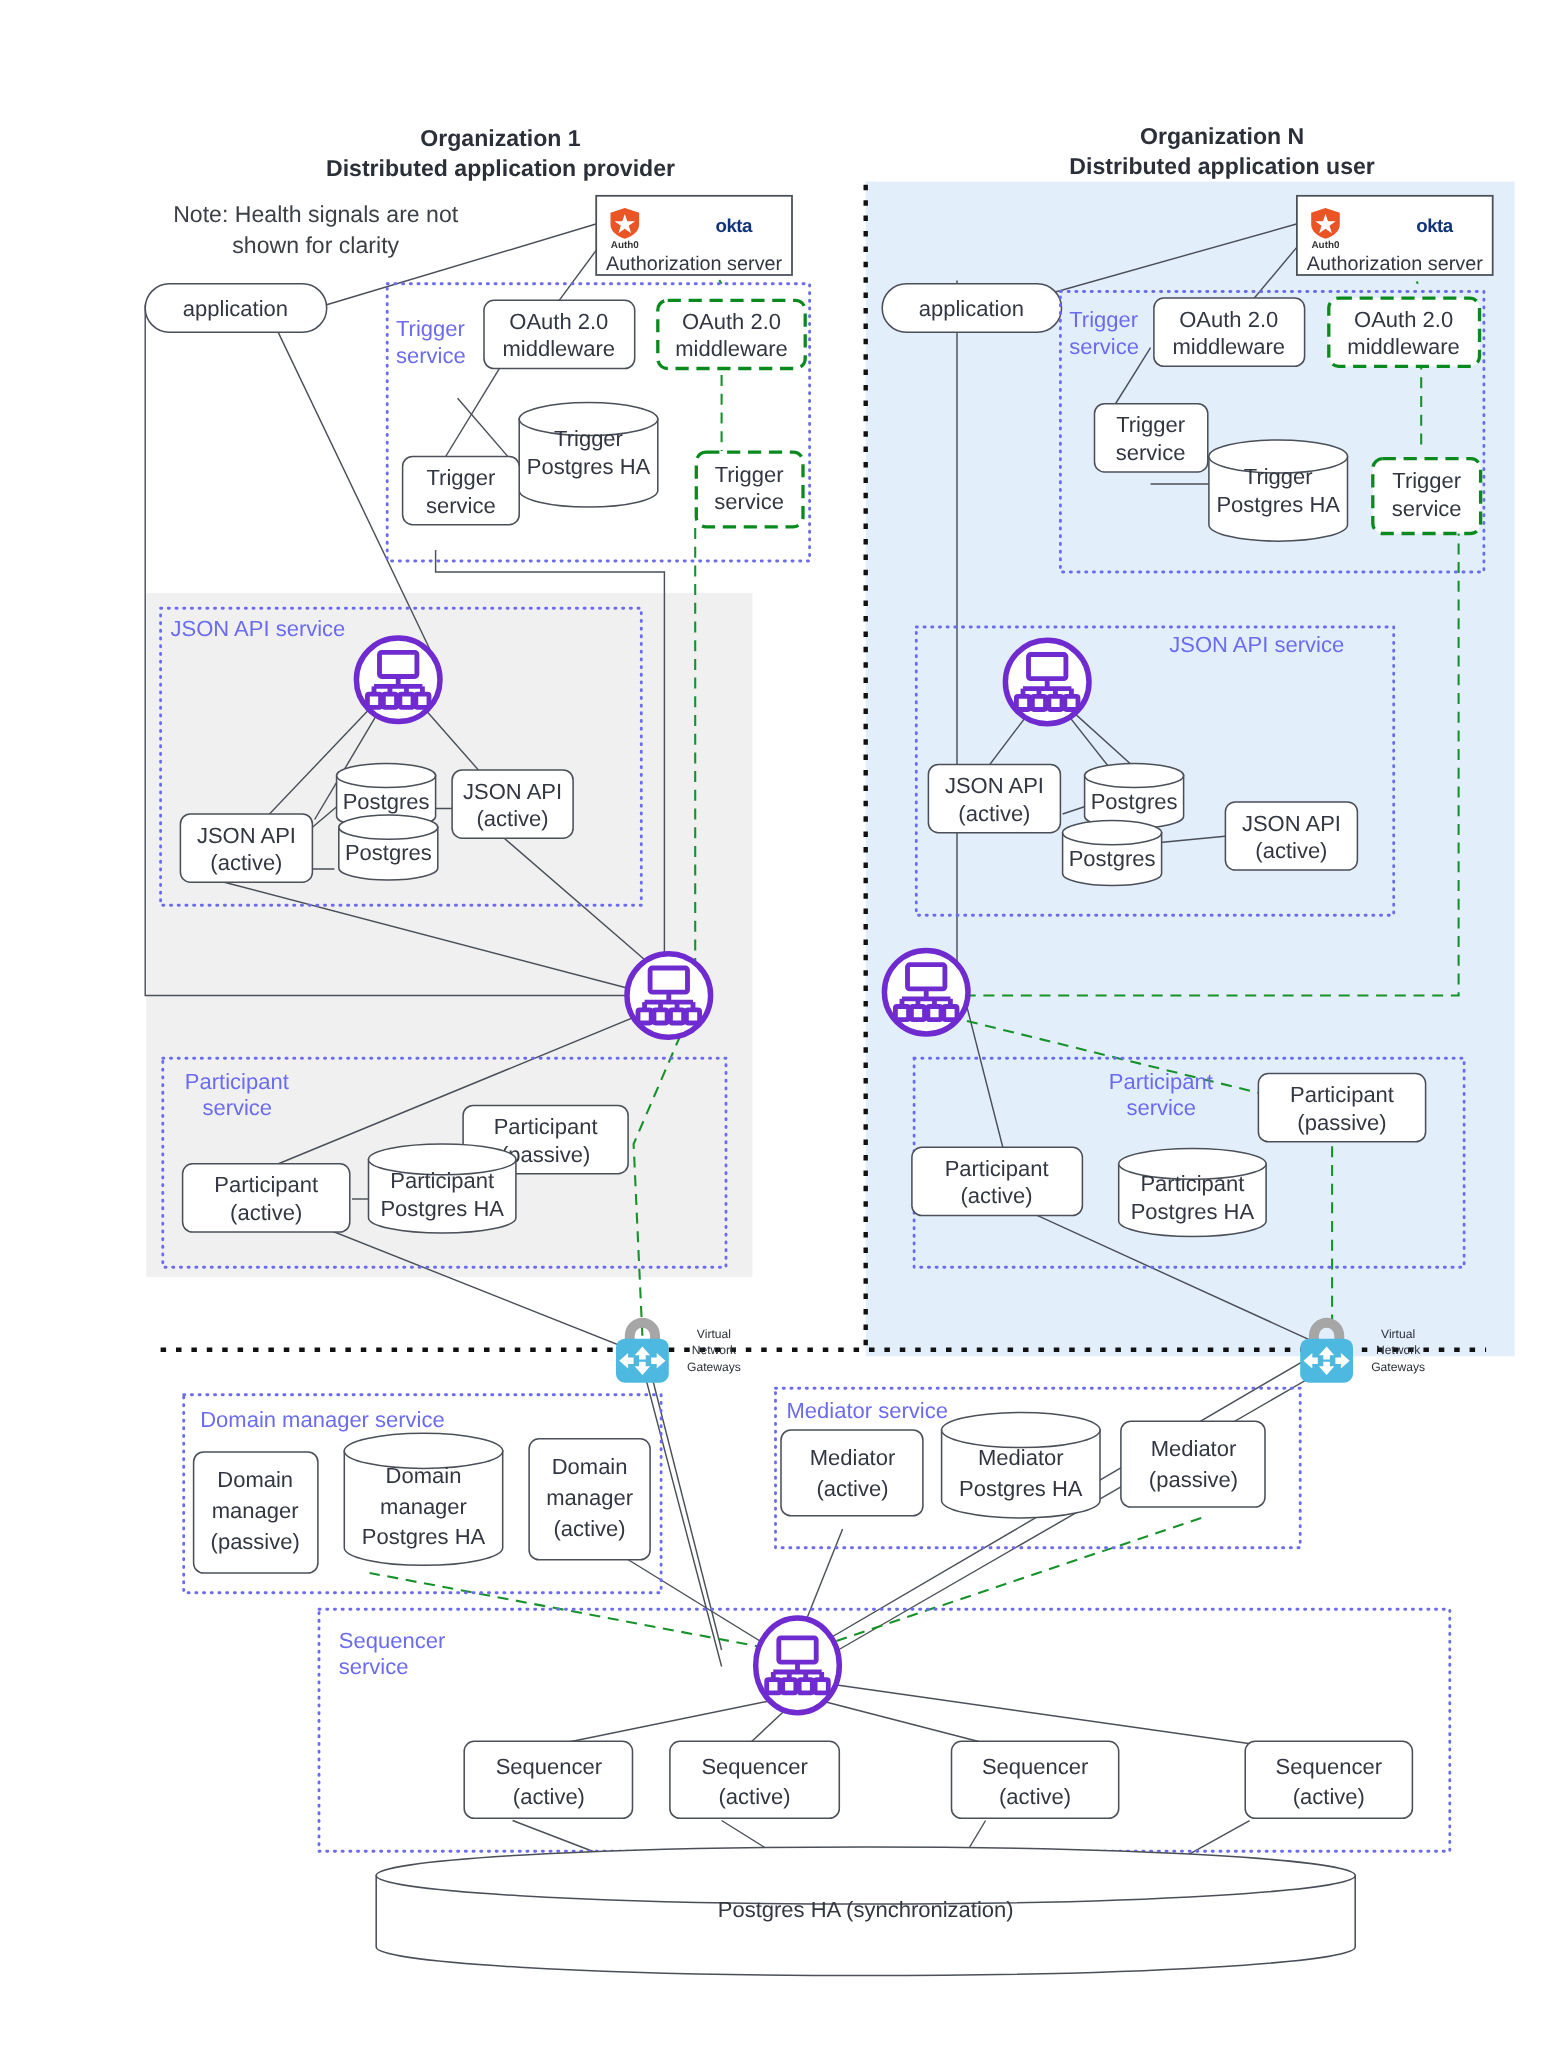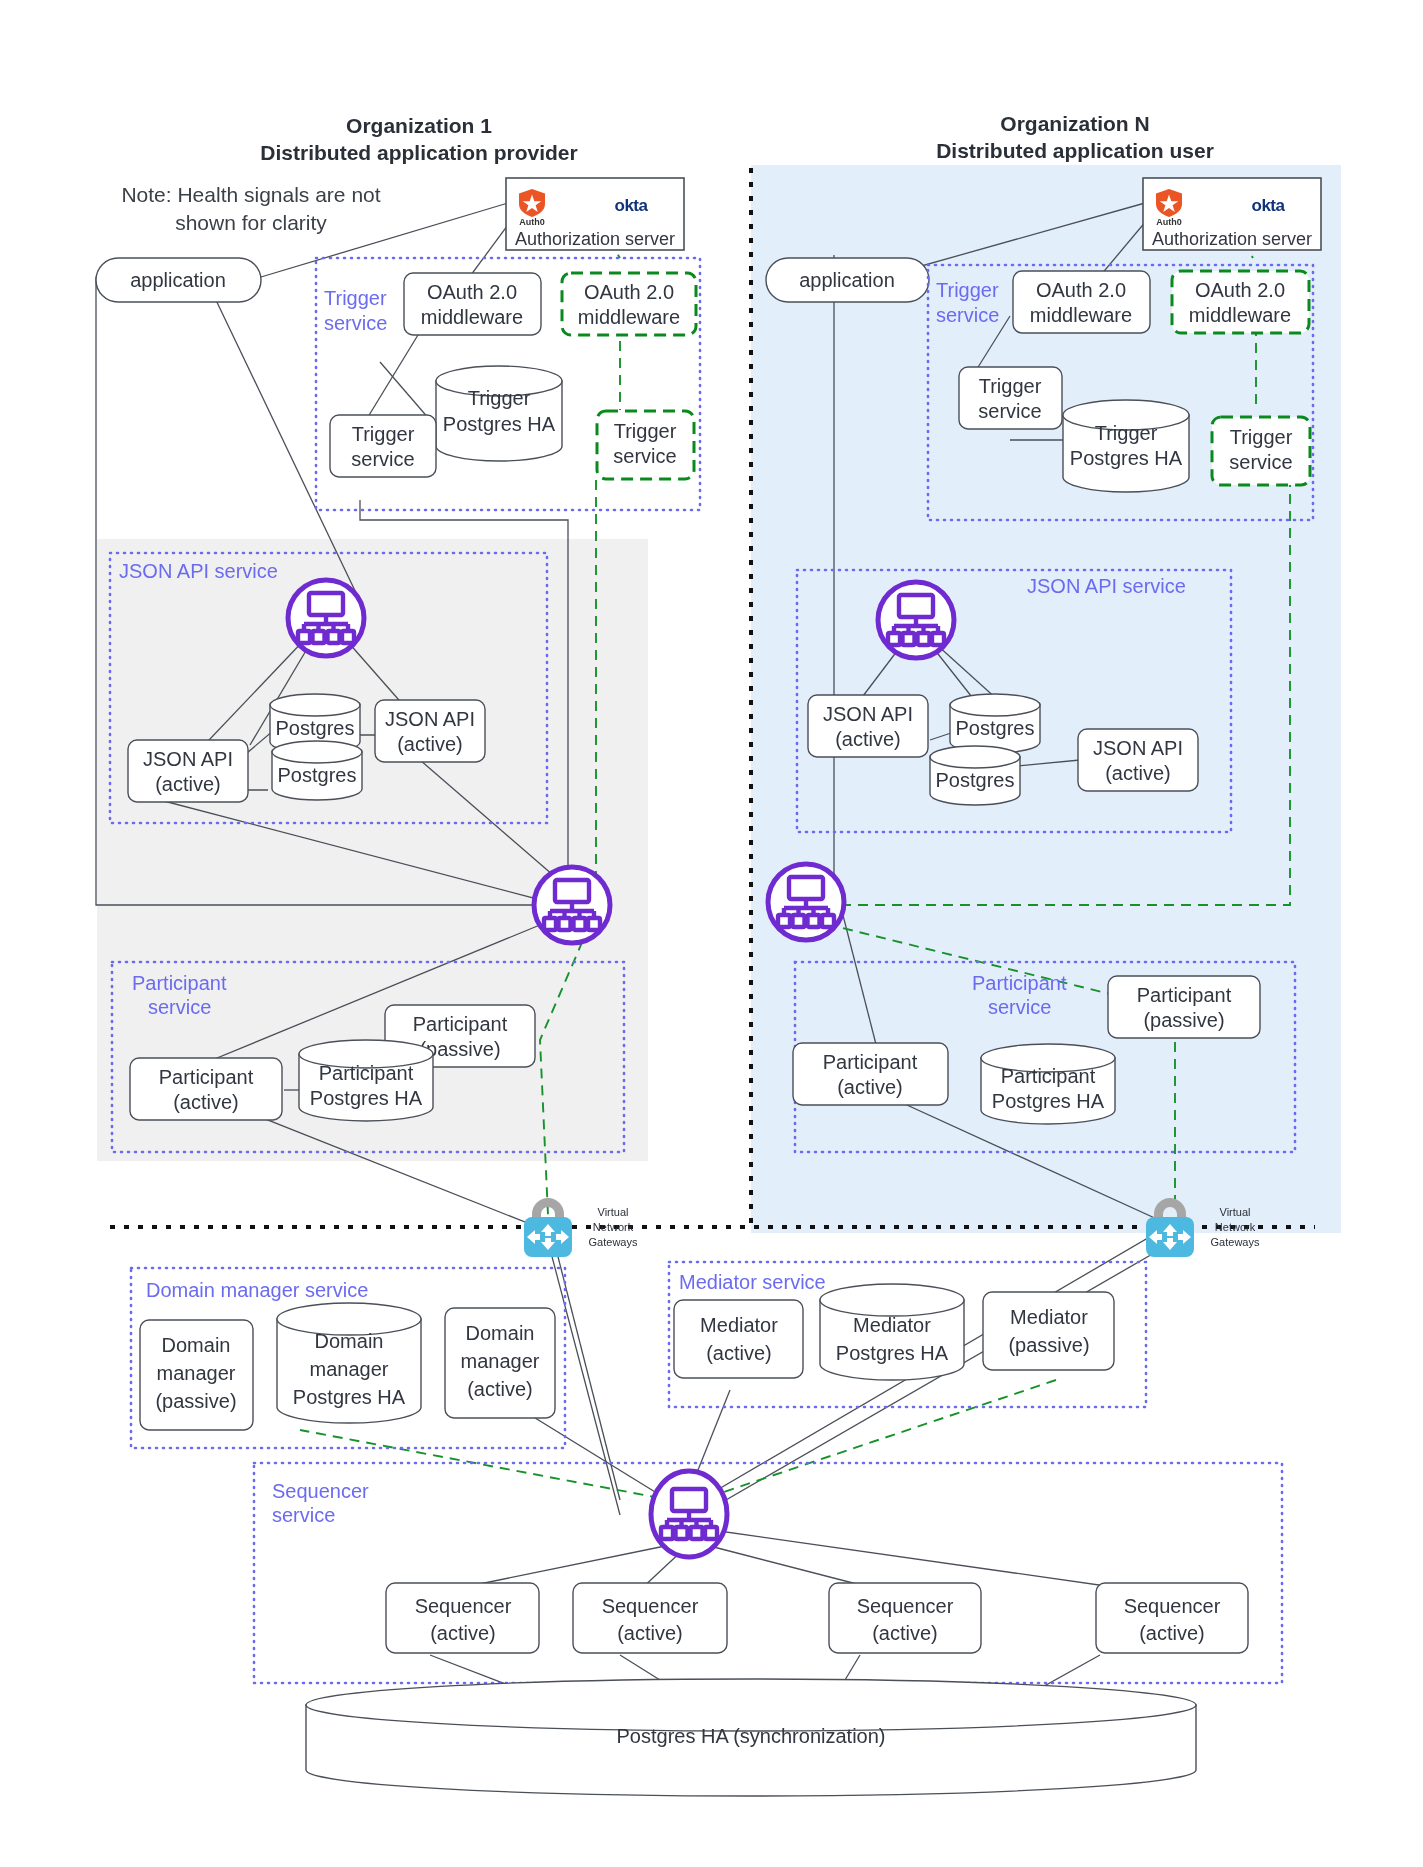--- a/index.html
+++ b/index.html
@@ -1,17 +1,17 @@
 <!DOCTYPE html>
 <html><head>
 <meta charset="utf-8">
 <style>
   html,body{margin:0;padding:0;background:#ffffff;}
   body{width:1423px;height:1867px;position:relative;font-family:"Liberation Sans",sans-serif;overflow:hidden;}
-  #stage{position:absolute;inset:0;width:1302px;height:1867px;}
+  #stage{position:absolute;inset:0;width:1302px;height:1867px;margin-left:36px;}
   svg{display:block;}
   .ttl{font-family:"Liberation Sans",sans-serif;font-weight:bold;font-size:21px;fill:#2b2f38;}
   .note{font-family:"Liberation Sans",sans-serif;font-size:21px;fill:#3b3f46;}
   .nodetxt{font-family:"Liberation Sans",sans-serif;font-size:20px;fill:#323641;}
   .nodetxt-sm{font-family:"Liberation Sans",sans-serif;font-size:18px;fill:#323641;}
   .svclbl{font-family:"Liberation Sans",sans-serif;font-size:20px;fill:#6b6bf0;}
   .vnglbl{font-family:"Liberation Sans",sans-serif;font-size:11px;fill:#2b2f38;}
   .oktatxt{font-family:"Liberation Sans",sans-serif;font-weight:bold;font-size:17px;fill:#11337a;letter-spacing:-0.5px;}
   .auth0txt{font-family:"Liberation Sans",sans-serif;font-weight:bold;font-size:9px;fill:#333;}
   .box{fill:#ffffff;stroke:#4a4f58;stroke-width:1.4;}

